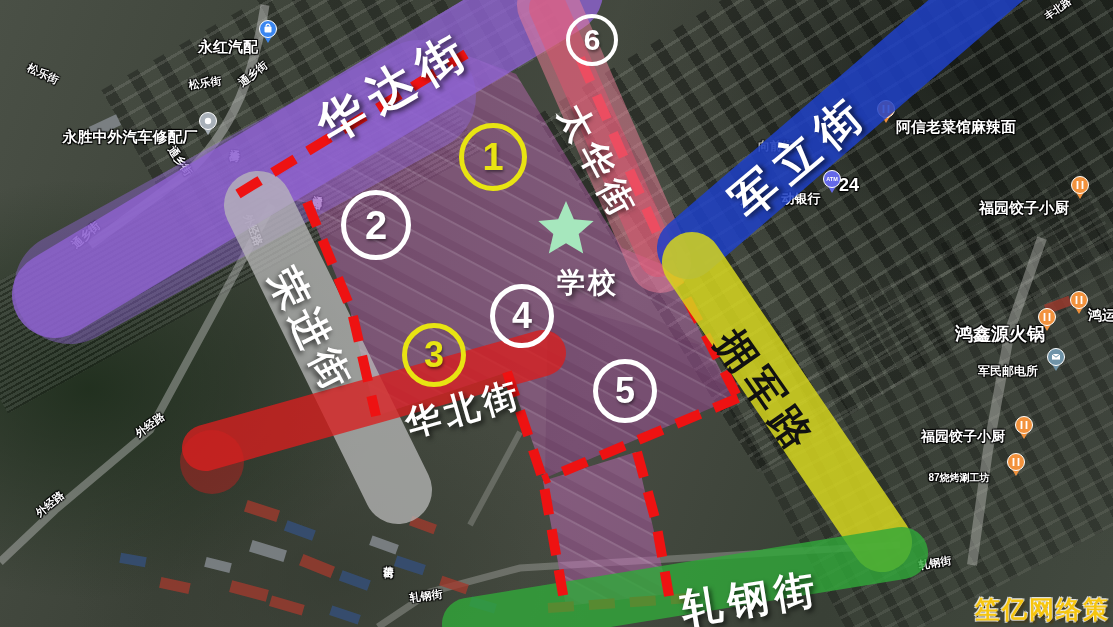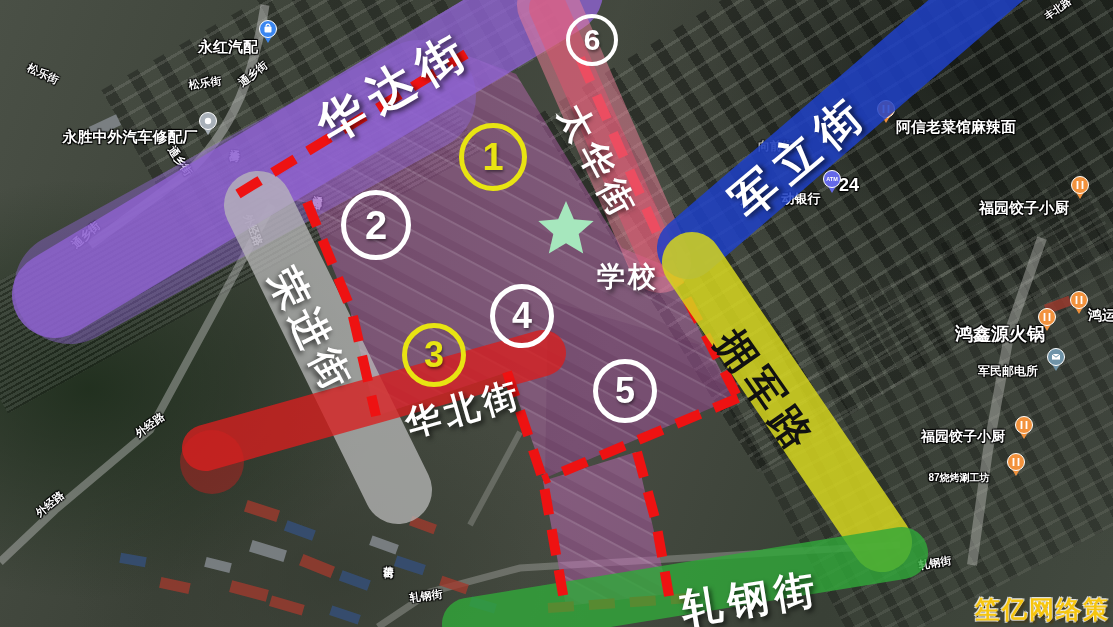--- a/index.html
+++ b/index.html
@@ -227,17 +227,17 @@
   <div class="num white" style="left:490px;top:284px;width:54px;height:54px;font-size:36px;">
       <span>4</span>
     </div>
   <div class="num white" style="left:593px;top:359px;width:54px;height:54px;font-size:36px;">
       <span>5</span>
     </div>
   <div class="num white" style="left:566px;top:14px;width:44px;height:44px;font-size:30px;border-width:4px;">
       <span>6</span>
     </div>
 
-  <div class="roadname" style="left:588px;top:277px;font-size:28px;letter-spacing:3px;transform:translate(-50%,-50%);margin-left:40px;">学校</div>
+  <div class="roadname" style="left:588px;top:283px;font-size:28px;letter-spacing:3px;transform:translate(-50%,-50%);">学校</div>
 
   <div id="watermark" style="left:975px;top:593px;font-size:25px;position:absolute;">笙亿网络策划</div>
 
 </div>
 
 </body></html>

